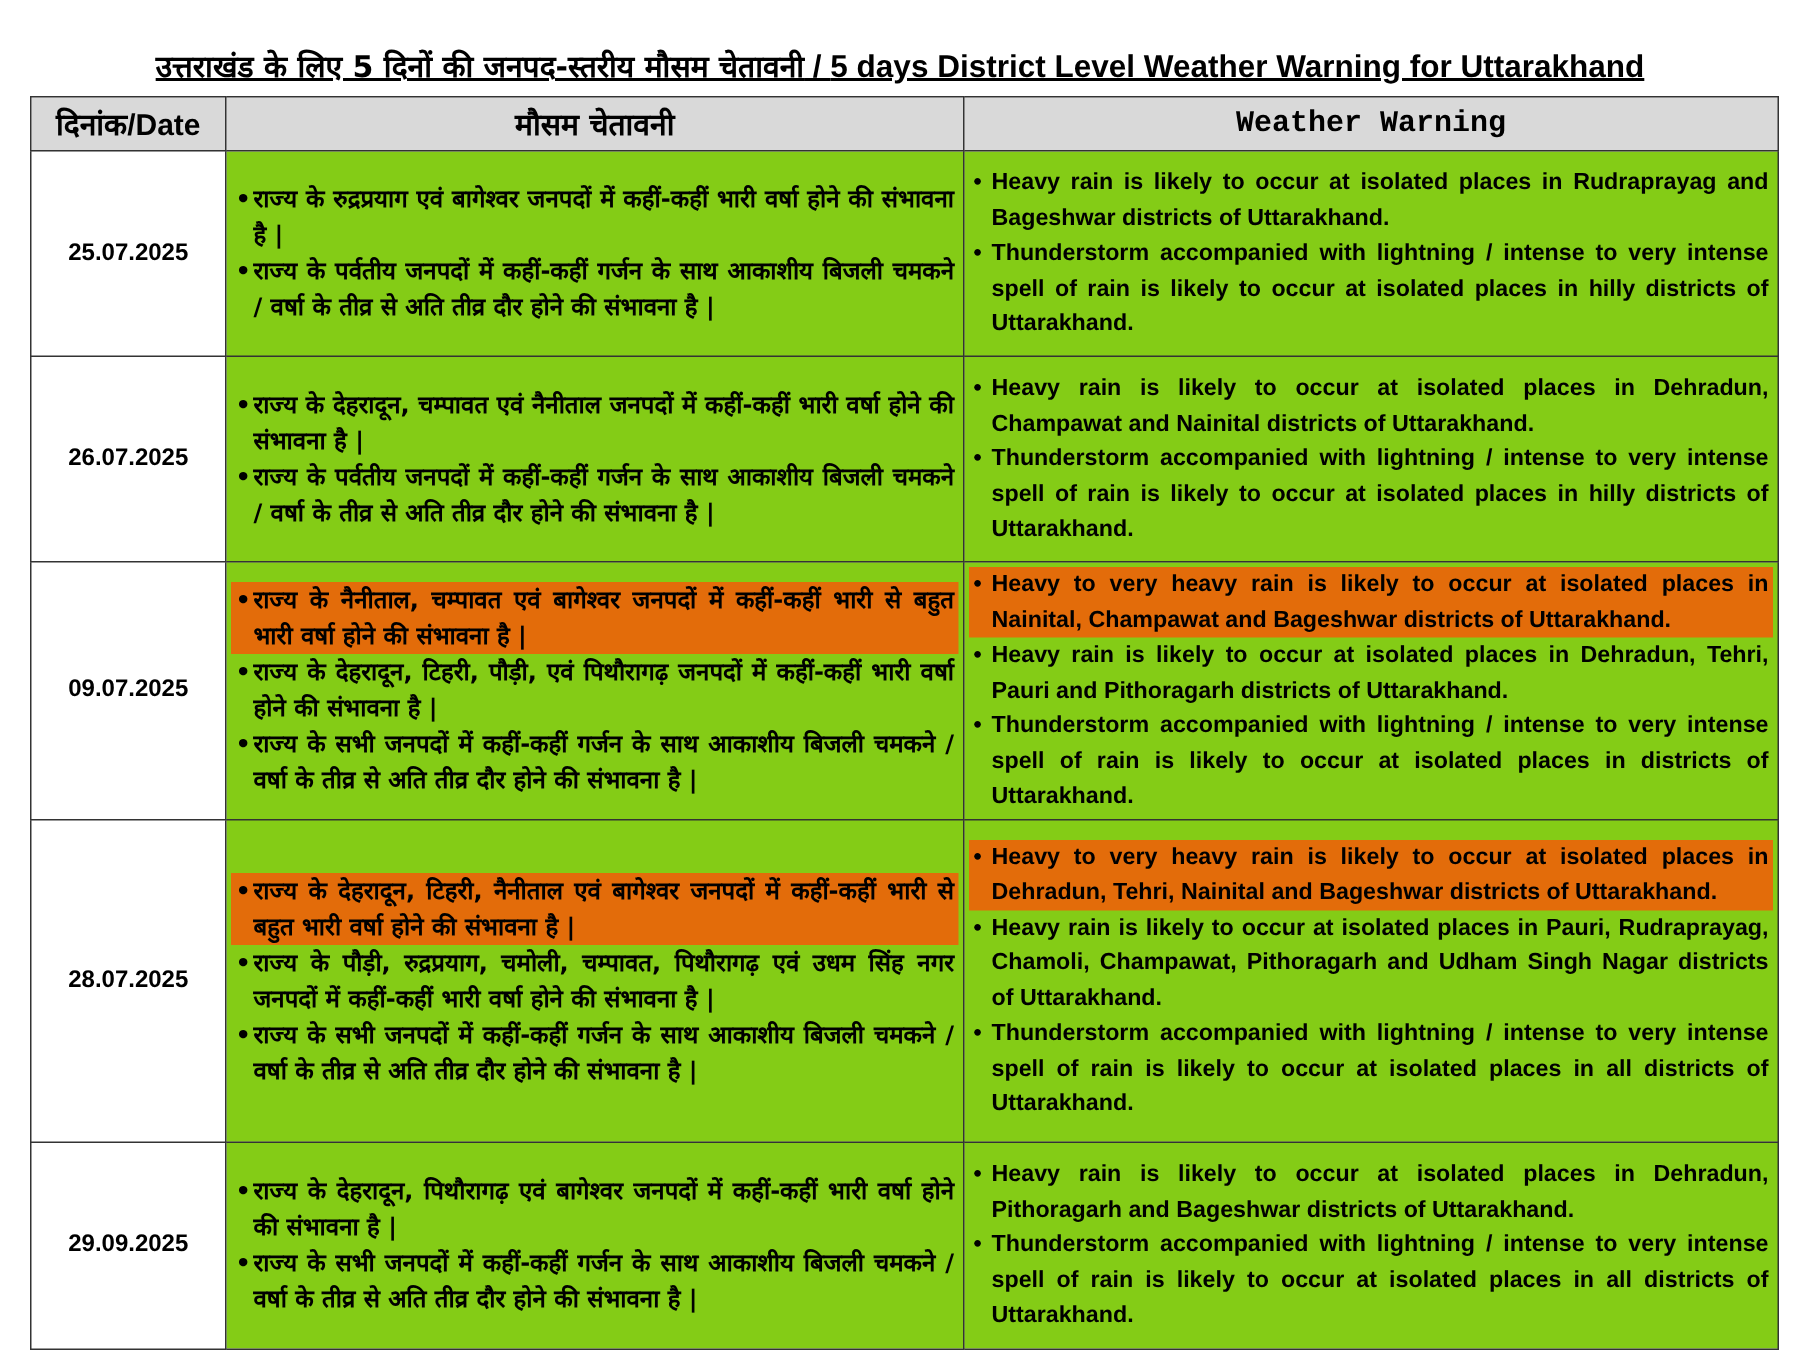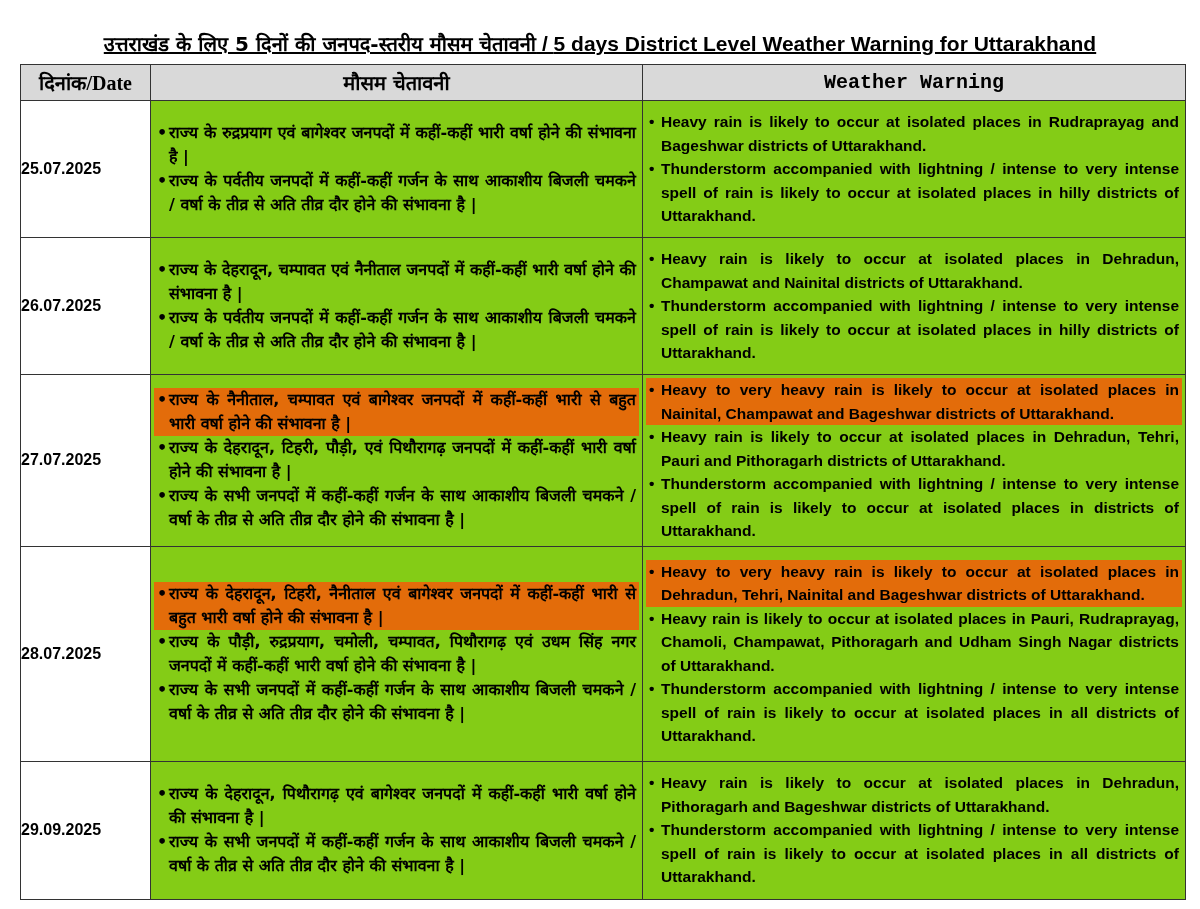--- a/index.html
+++ b/index.html
@@ -4,24 +4,24 @@
   <style>
     html, body { margin: 0; padding: 0; background: #ffffff; }
     body { width: 1200px; height: 909px; position: relative; overflow: hidden;
            font-family: "DejaVu Sans", "Liberation Sans", sans-serif; color: #000; }
     .title { position: absolute; left: 0; top: 30px; width: 1200px; text-align: center;
              font-weight: bold; font-size: 20px; text-decoration: underline; letter-spacing: 0; white-space: nowrap; }
     .title .en { font-family: "Liberation Sans", sans-serif; font-size: 21px; }
     table { position: absolute; left: 20px; top: 64px; width: 1165px; border-collapse: collapse; table-layout: fixed; }
     td, th { border: 1.5px solid #333; padding: 0; vertical-align: middle; }
     th { background: #d9d9d9; height: 35px; font-weight: bold; font-size: 20px; }
-    th.c1 { font-family: Liberation Serif, serif; }
+    th.c1 { font-family: Liberation Sans, sans-serif; }
     th.c3 { font-family: Liberation Mono, monospace; }
     col.c1 { width: 130px; } col.c2 { width: 492px; } col.c3 { width: 543px; }
-    td.date { background: #ffffff; text-align: left; font-weight: bold; font-size: 16px;
+    td.date { background: #ffffff; text-align: center; font-weight: bold; font-size: 16px;
               font-family: "Liberation Sans", sans-serif; }
     td.hi, td.en { background: #84cc16; padding: 3px 6px 3px 6px; }
     .item { position: relative; padding-left: 12px; text-align: justify; font-weight: bold; }
     .item::before { content: "•"; position: absolute; left: 0; top: 0; }
     td.hi .item { font-size: 16px; line-height: 24px; }
     td.en .item { font-family: "Liberation Sans", sans-serif; font-size: 15.5px; line-height: 23.5px; }
     .item.severe { background: #e36c0a; margin-left: -3px; margin-right: -3px; padding-left: 15px; padding-right: 3px; }
     .item.severe::before { left: 3px; }
   </style>
 </head>
@@ -59,21 +59,21 @@
     <td class="hi">
           <div class="item">राज्य के देहरादून, चम्पावत एवं नैनीताल जनपदों में कहीं-कहीं भारी वर्षा होने की संभावना है |</div>
           <div class="item">राज्य के पर्वतीय जनपदों में कहीं-कहीं गर्जन के साथ आकाशीय बिजली चमकने / वर्षा के तीव्र से अति तीव्र दौर होने की संभावना है |</div>
         </td>
     <td class="en">
           <div class="item">Heavy rain is likely to occur at isolated places in Dehradun, Champawat and Nainital districts of Uttarakhand.</div>
           <div class="item">Thunderstorm accompanied with lightning / intense to very intense spell of rain is likely to occur at isolated places in hilly districts of Uttarakhand.</div>
         </td>
   </tr>
       <tr style="height: 168px;">
-    <td class="date">27.07.2025</td>
+    <td class="date">09.07.2025</td>
     <td class="hi">
           <div class="item severe">राज्य के नैनीताल, चम्पावत एवं बागेश्वर जनपदों में कहीं-कहीं भारी से बहुत भारी वर्षा होने की संभावना है |</div>
           <div class="item">राज्य के देहरादून, टिहरी, पौड़ी, एवं पिथौरागढ़ जनपदों में कहीं-कहीं भारी वर्षा होने की संभावना है |</div>
           <div class="item">राज्य के सभी जनपदों में कहीं-कहीं गर्जन के साथ आकाशीय बिजली चमकने / वर्षा के तीव्र से अति तीव्र दौर होने की संभावना है |</div>
         </td>
     <td class="en">
           <div class="item severe">Heavy to very heavy rain is likely to occur at isolated places in Nainital, Champawat and Bageshwar districts of Uttarakhand.</div>
           <div class="item">Heavy rain is likely to occur at isolated places in Dehradun, Tehri, Pauri and Pithoragarh districts of Uttarakhand.</div>
           <div class="item">Thunderstorm accompanied with lightning / intense to very intense spell of rain is likely to occur at isolated places in districts of Uttarakhand.</div>
         </td>

